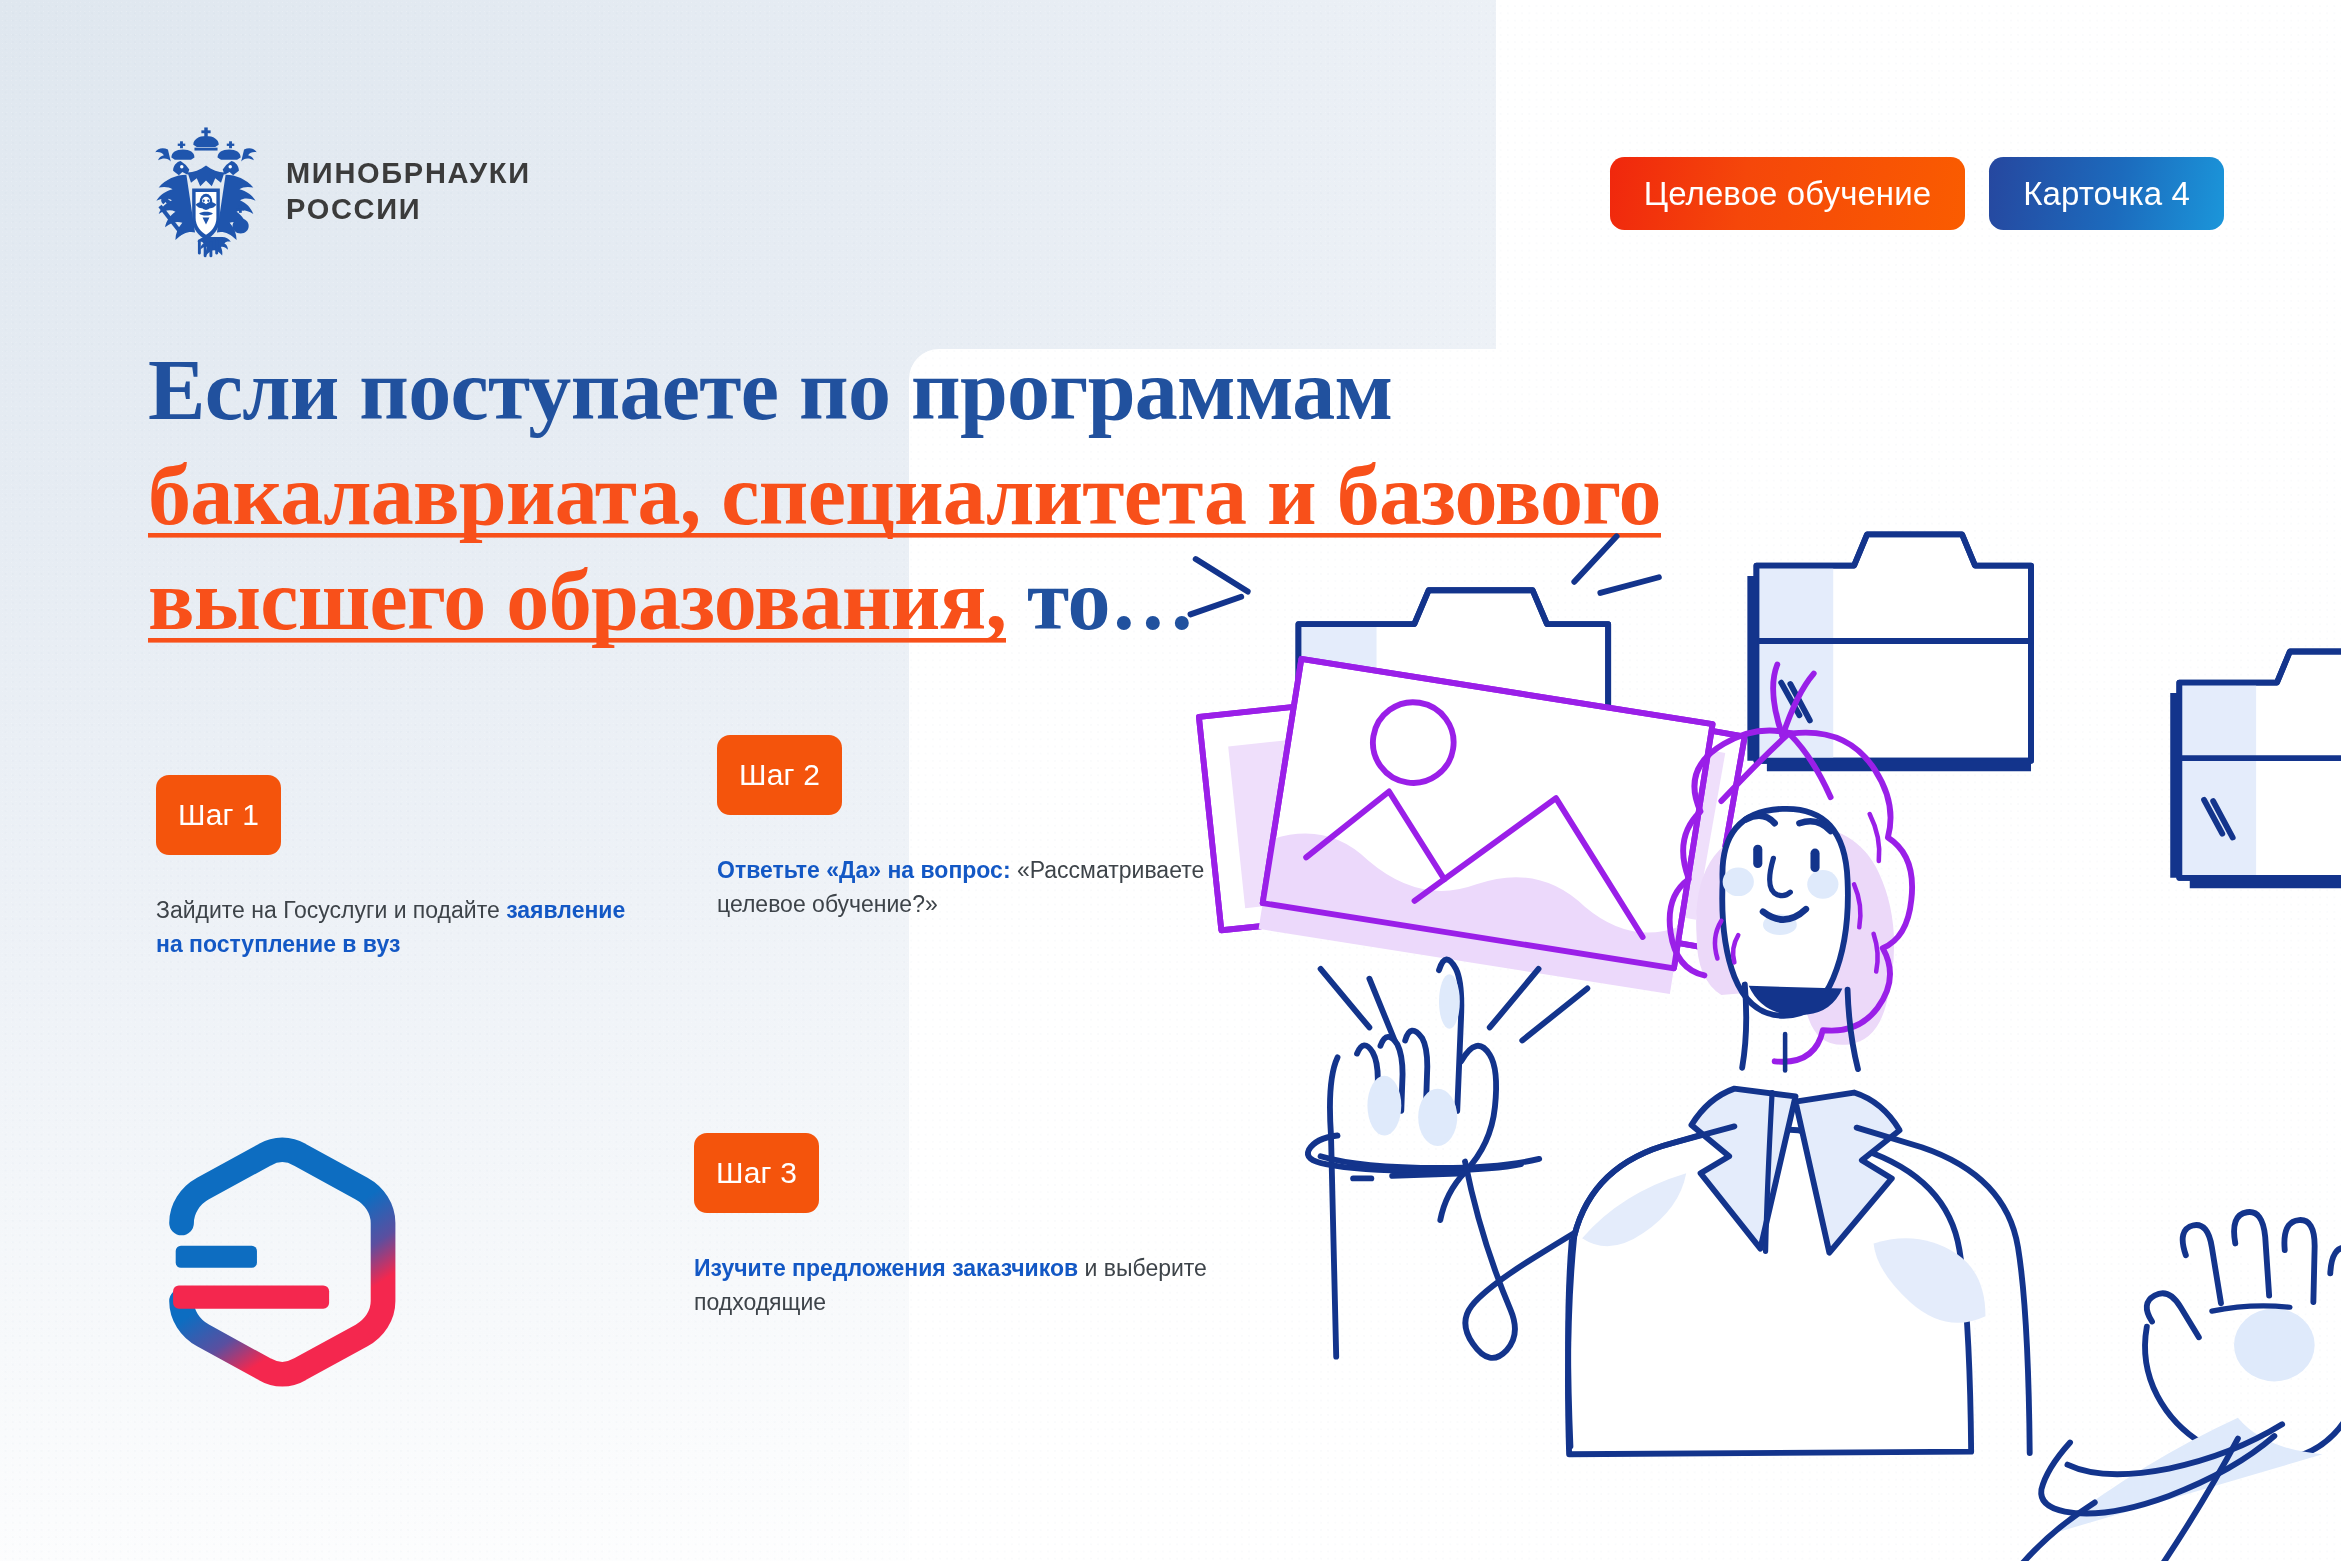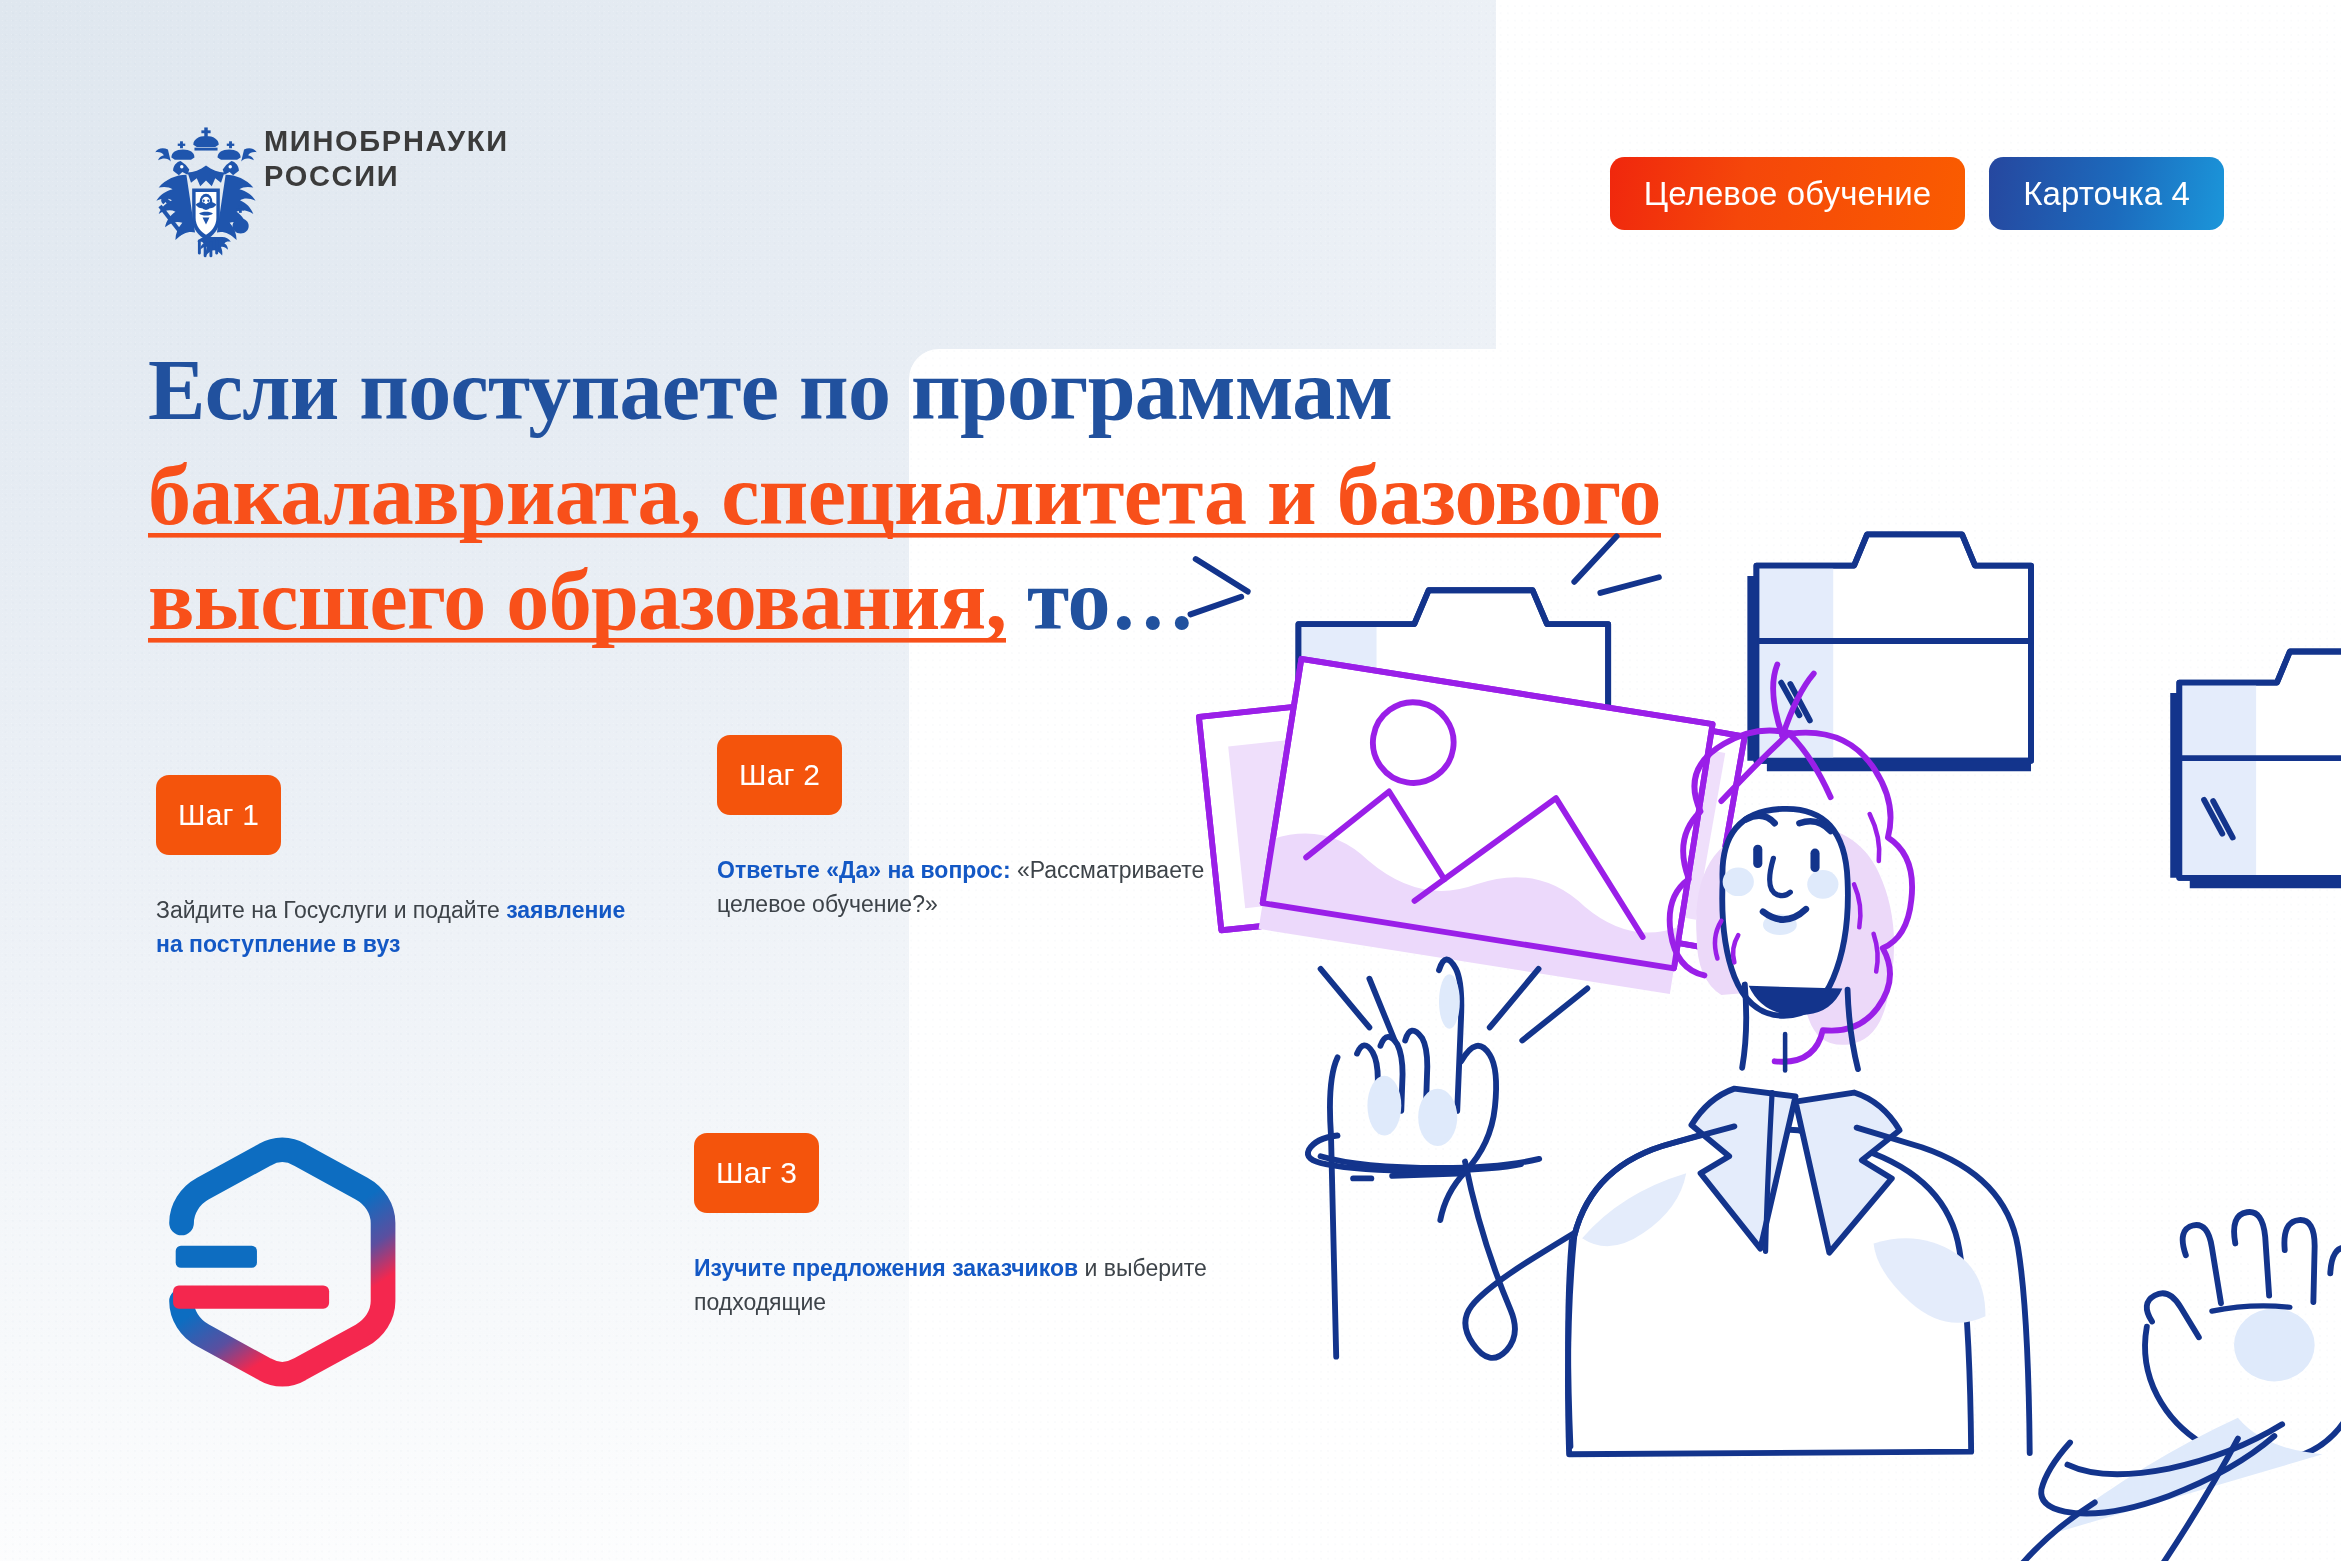--- a/index.html
+++ b/index.html
@@ -30,21 +30,21 @@
     background:#ffffff;border-radius:30px 0 0 30px;
   }
   .white-right{
     position:absolute;left:1496px;top:0;width:911px;height:1561px;background:#fff;
   }
   .white-bottom{
     position:absolute;left:909px;top:898px;width:1496px;height:716px;background:#fff;
   }
 
   
-  .logo-wrap{position:absolute;left:148px;top:124px;display:flex;align-items:flex-start;}
+  .logo-wrap{position:absolute;left:148px;top:124px;display:flex;align-items:center;gap:22px;}
   .emblem{width:116px;height:135px;flex:0 0 auto;}
   .logo-text{
     color:#3b3b3b;font-weight:700;font-size:29px;line-height:1.22;
     letter-spacing:1.7px;white-space:pre-line;
   }
 
   .badges{position:absolute;right:118px;top:157px;display:flex;gap:24px;align-items:stretch;}
   .badge{
     display:flex;align-items:center;justify-content:center;
     height:73px;padding:0 34px;border-radius:14.3px;

